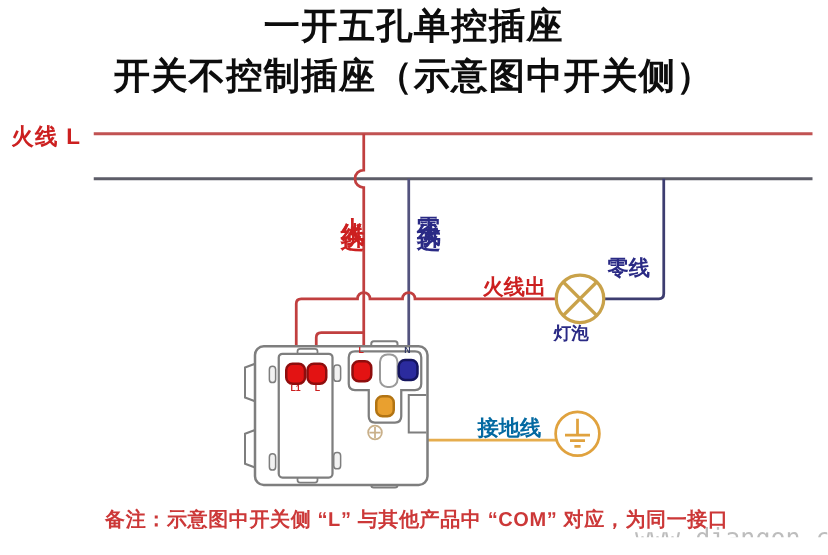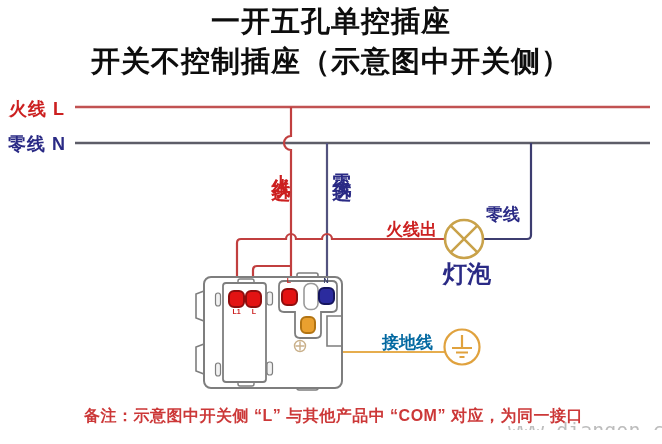--- a/index.html
+++ b/index.html
@@ -80,28 +80,27 @@
       <path d="M462 335 V348 M452 348 H472 M456 352.5 H468 M459.5 357 H464.5" fill="none"></path>
     </g>
   </svg>
 
   <div class="title">
     <div>一开五孔单控插座</div>
     <div>开关不控制插座（示意图中开关侧）</div>
   </div>
 
   <div class="lbl buslbl red" style="left:9px;top:97px;">火线 L</div>
-  <div class="lbl buslbl navy" style="left:8px;top:132px;">零线 N</div>
 
   <div class="lbl vlabel red" style="left:268px;top:158px;">火线进</div>
   <div class="lbl vlabel navy" style="left:329px;top:158px;">零线进</div>
 
   <div class="lbl small17 red" style="left:386px;top:218px;">火线出</div>
   <div class="lbl small17 navy" style="left:486px;top:203px;font-family:Liberation Serif, serif;">零线</div>
-  <div class="lbl navy" style="left:443px;top:258px;font-size:24px;">灯泡</div>
+  <div class="lbl navy" style="left:443px;top:258px;font-size:14px;">灯泡</div>
   <div class="lbl small17 orange" style="left:382px;top:331px;">接地线</div>
 
   <div class="term-lbl red" style="left:228px;top:308px;width:17px;">L1</div>
   <div class="term-lbl red" style="left:247px;top:308px;width:14px;">L</div>
   <div class="term-lbl red" style="left:283px;top:277px;width:12px;">L</div>
   <div class="term-lbl" style="left:320px;top:277px;width:12px;color:#333a66;">N</div>
 
   <div class="note">备注：示意图中开关侧 “L” 与其他产品中 “COM” 对应，为同一接口</div>
   <div class="watermark">www.diangon.com</div>
 

